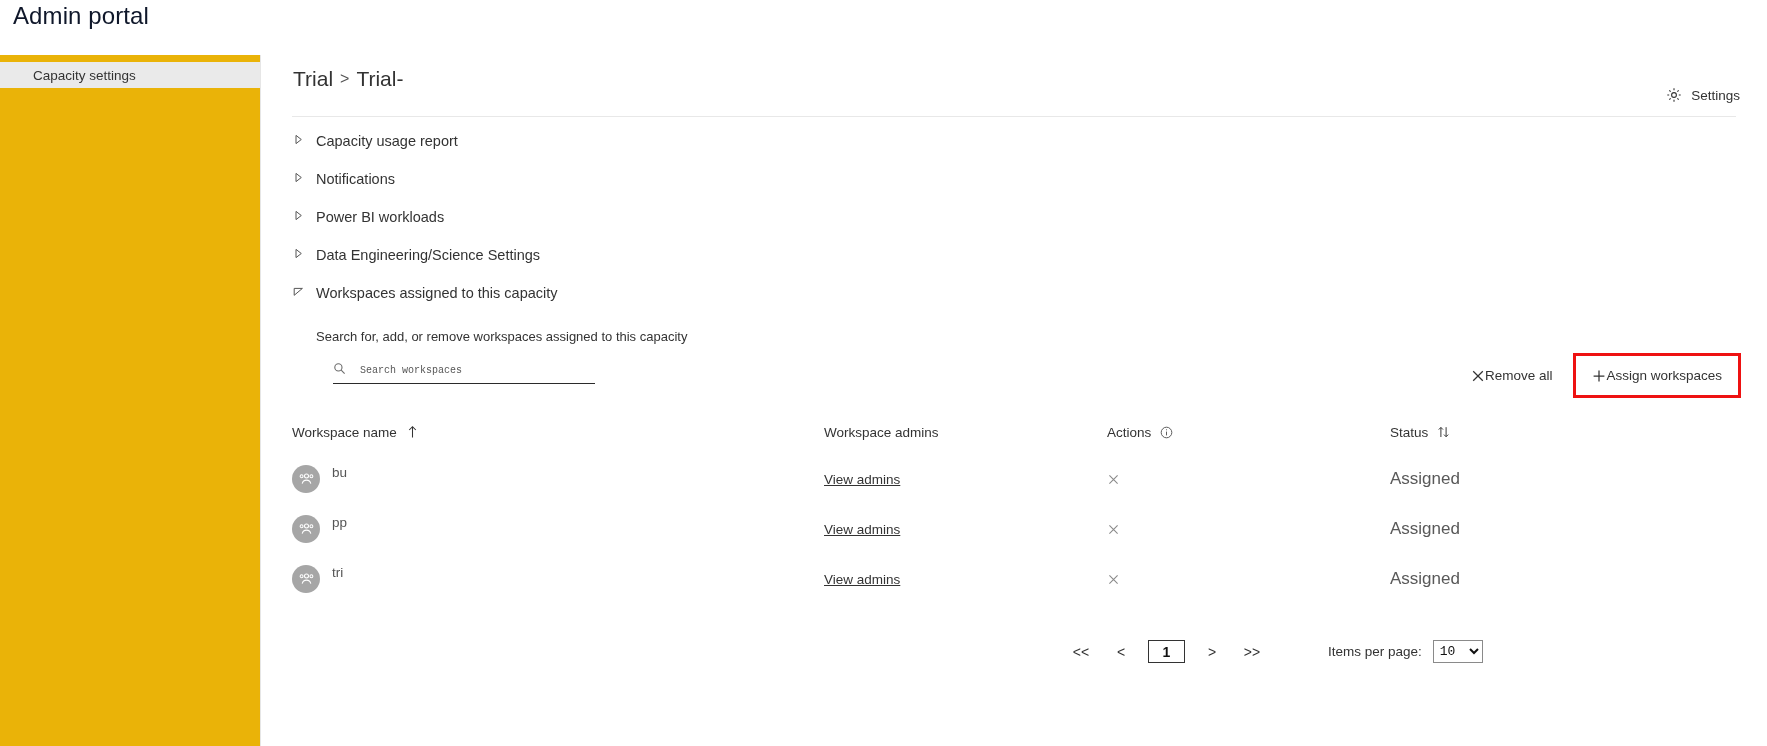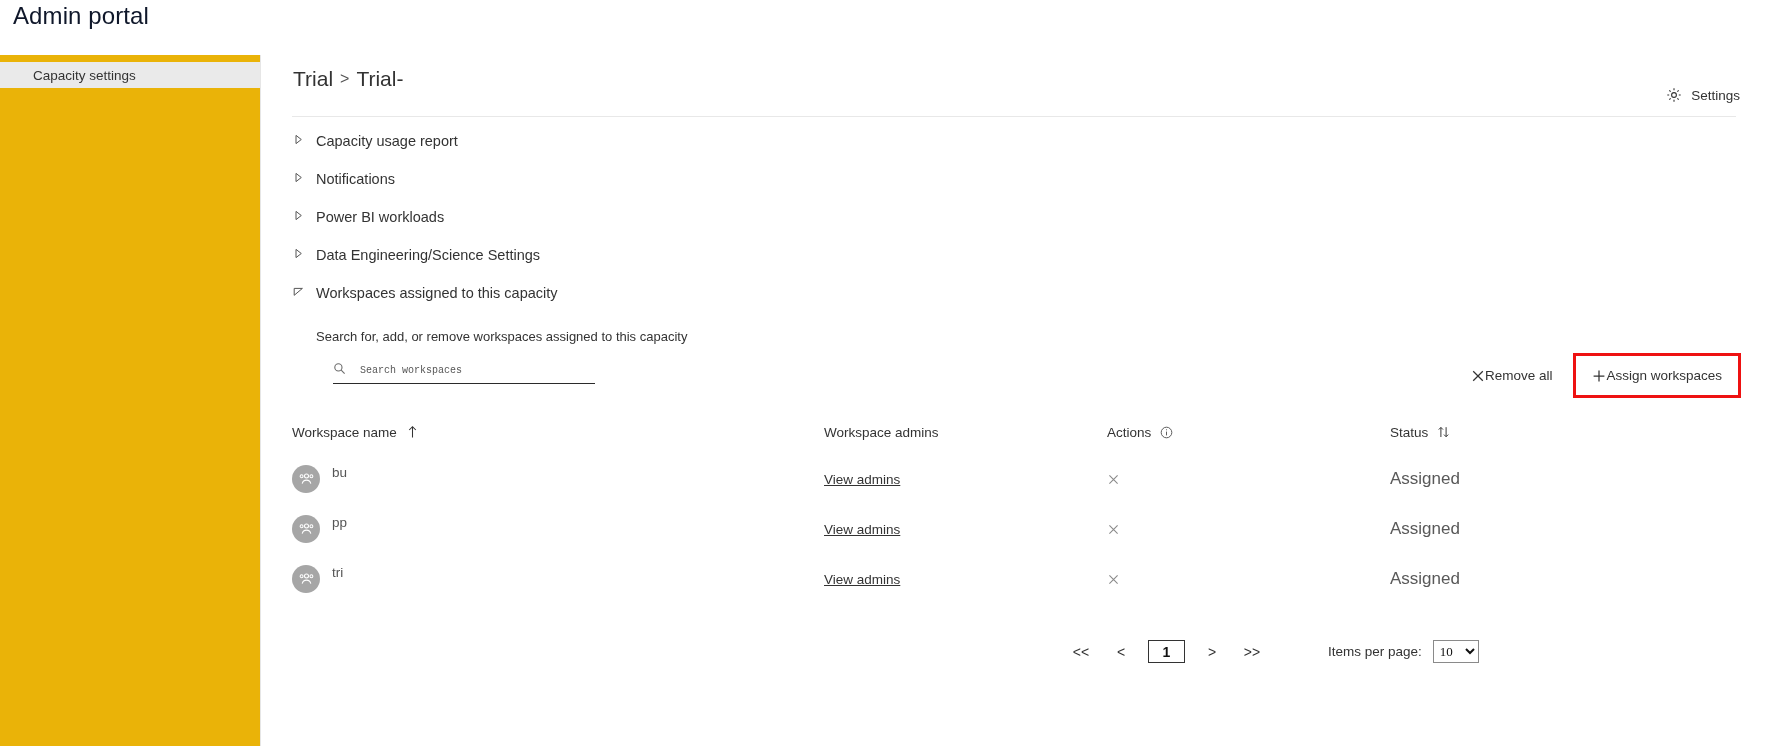--- a/index.html
+++ b/index.html
@@ -249,21 +249,21 @@
     margin: 0 7px;
   }
   .ipp-label {
     font-size: 13.5px;
     color: #333333;
     margin-left: 56px;
     margin-right: 11px;
     white-space: nowrap;
   }
   .ipp-select {
-    font-family: Liberation Serif, serif;
+    font-family: Liberation Mono, monospace;
     font-size: 13px;
     color: #111111;
     border: 1px solid #8a8a8a;
     background: #ffffff;
     padding: 2px 2px;
     height: 23px;
   }
 </style>
 </head>
 <body>

